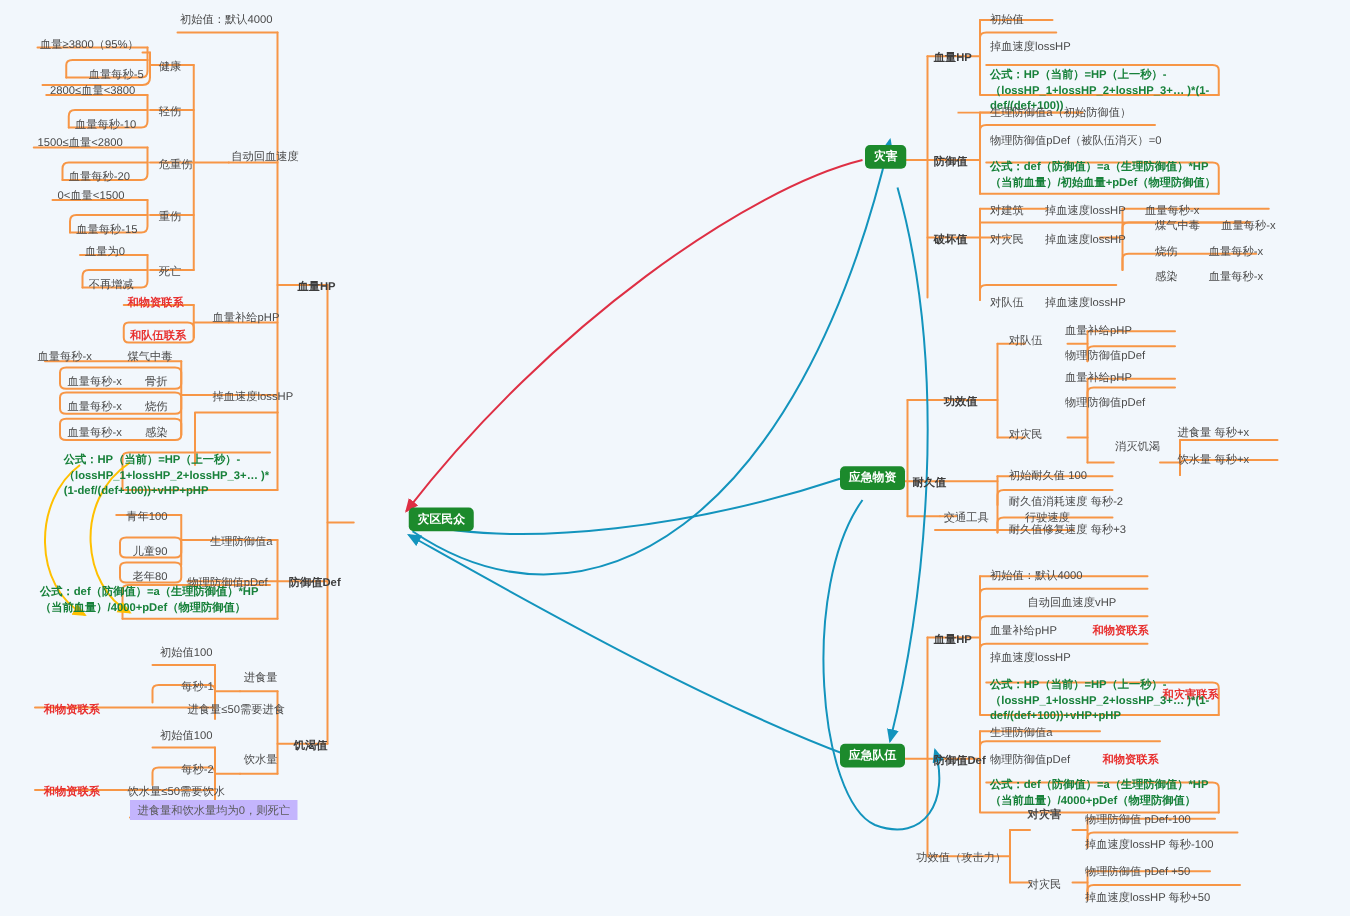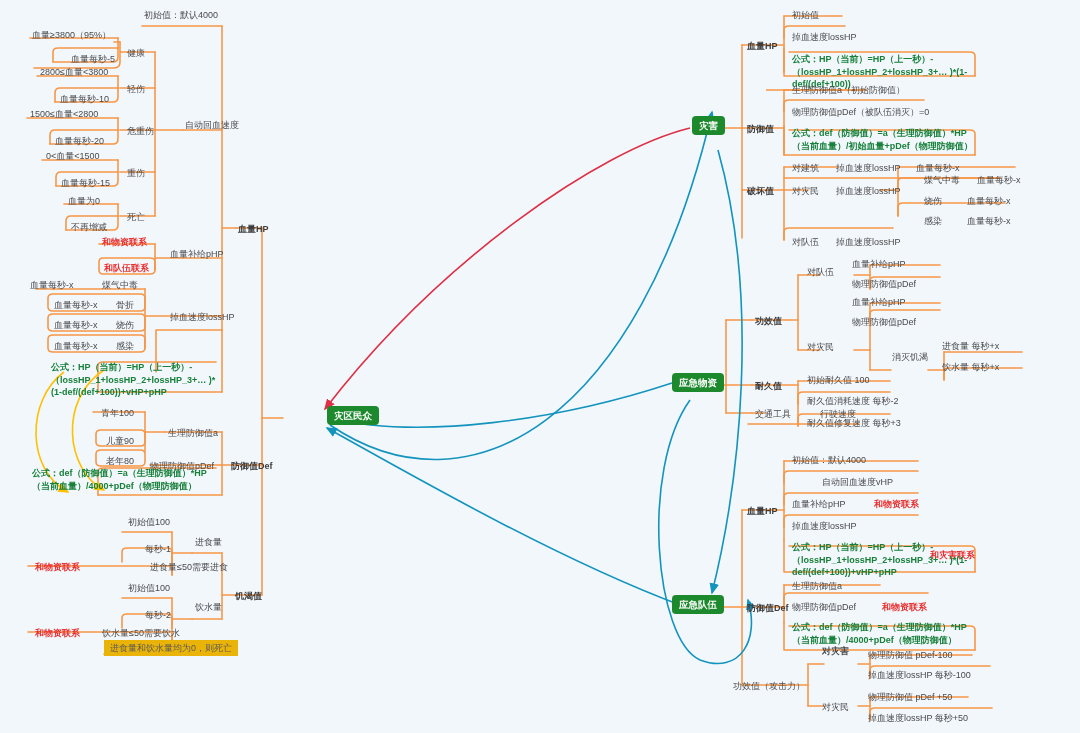--- a/index.html
+++ b/index.html
@@ -49,21 +49,21 @@
     line-height: 12.5px;
     white-space: normal;
     padding: 1px 2px;
   }
   .node.redlink {
     color: #e8302f;
     font-weight: bold;
     padding: 1px 2px;
   }
   .node.graybox {
-    background: #eab308;
+    background: #c4b5fd;
     color: #5a5a5a;
     padding: 2px 6px;
     font-size: 9px;
   }
   .node.bold {
     font-weight: bold;
     color: #3d3d3d;
   }
 </style>
 </head>
@@ -429,21 +429,21 @@
   <div class="node topic" style="left:850px; top:257px;">血量补给pHP</div>
   <div class="node topic" style="left:850px; top:277px;">物理防御值pDef</div>
 
   <div class="node topic" style="left:805px; top:340px;">对灾民</div>
   <div class="node topic" style="left:850px; top:295px;">血量补给pHP</div>
   <div class="node topic" style="left:850px; top:315px;">物理防御值pDef</div>
   <div class="node topic" style="left:890px; top:350px;">消灭饥渴</div>
   <div class="node topic" style="left:940px; top:339px;">进食量 每秒+x</div>
   <div class="node topic" style="left:940px; top:360px;">饮水量 每秒+x</div>
 
-  <div class="node topic bold" style="left:753px; top:379px;">耐久值</div>
+  <div class="node topic bold" style="left:728px; top:379px;">耐久值</div>
   <div class="node topic" style="left:805px; top:373px;">初始耐久值 100</div>
   <div class="node topic" style="left:805px; top:394px;">耐久值消耗速度 每秒-2</div>
   <div class="node topic" style="left:805px; top:416px;">耐久值修复速度 每秒+3</div>
 
   <div class="node topic" style="left:753px; top:407px;">交通工具</div>
   <div class="node topic" style="left:818px; top:407px;">行驶速度</div>
 
   <div class="node green" style="left:672px; top:595px;">应急队伍</div>
 
   <div class="node topic bold" style="left:745px; top:504px;">血量HP</div>

